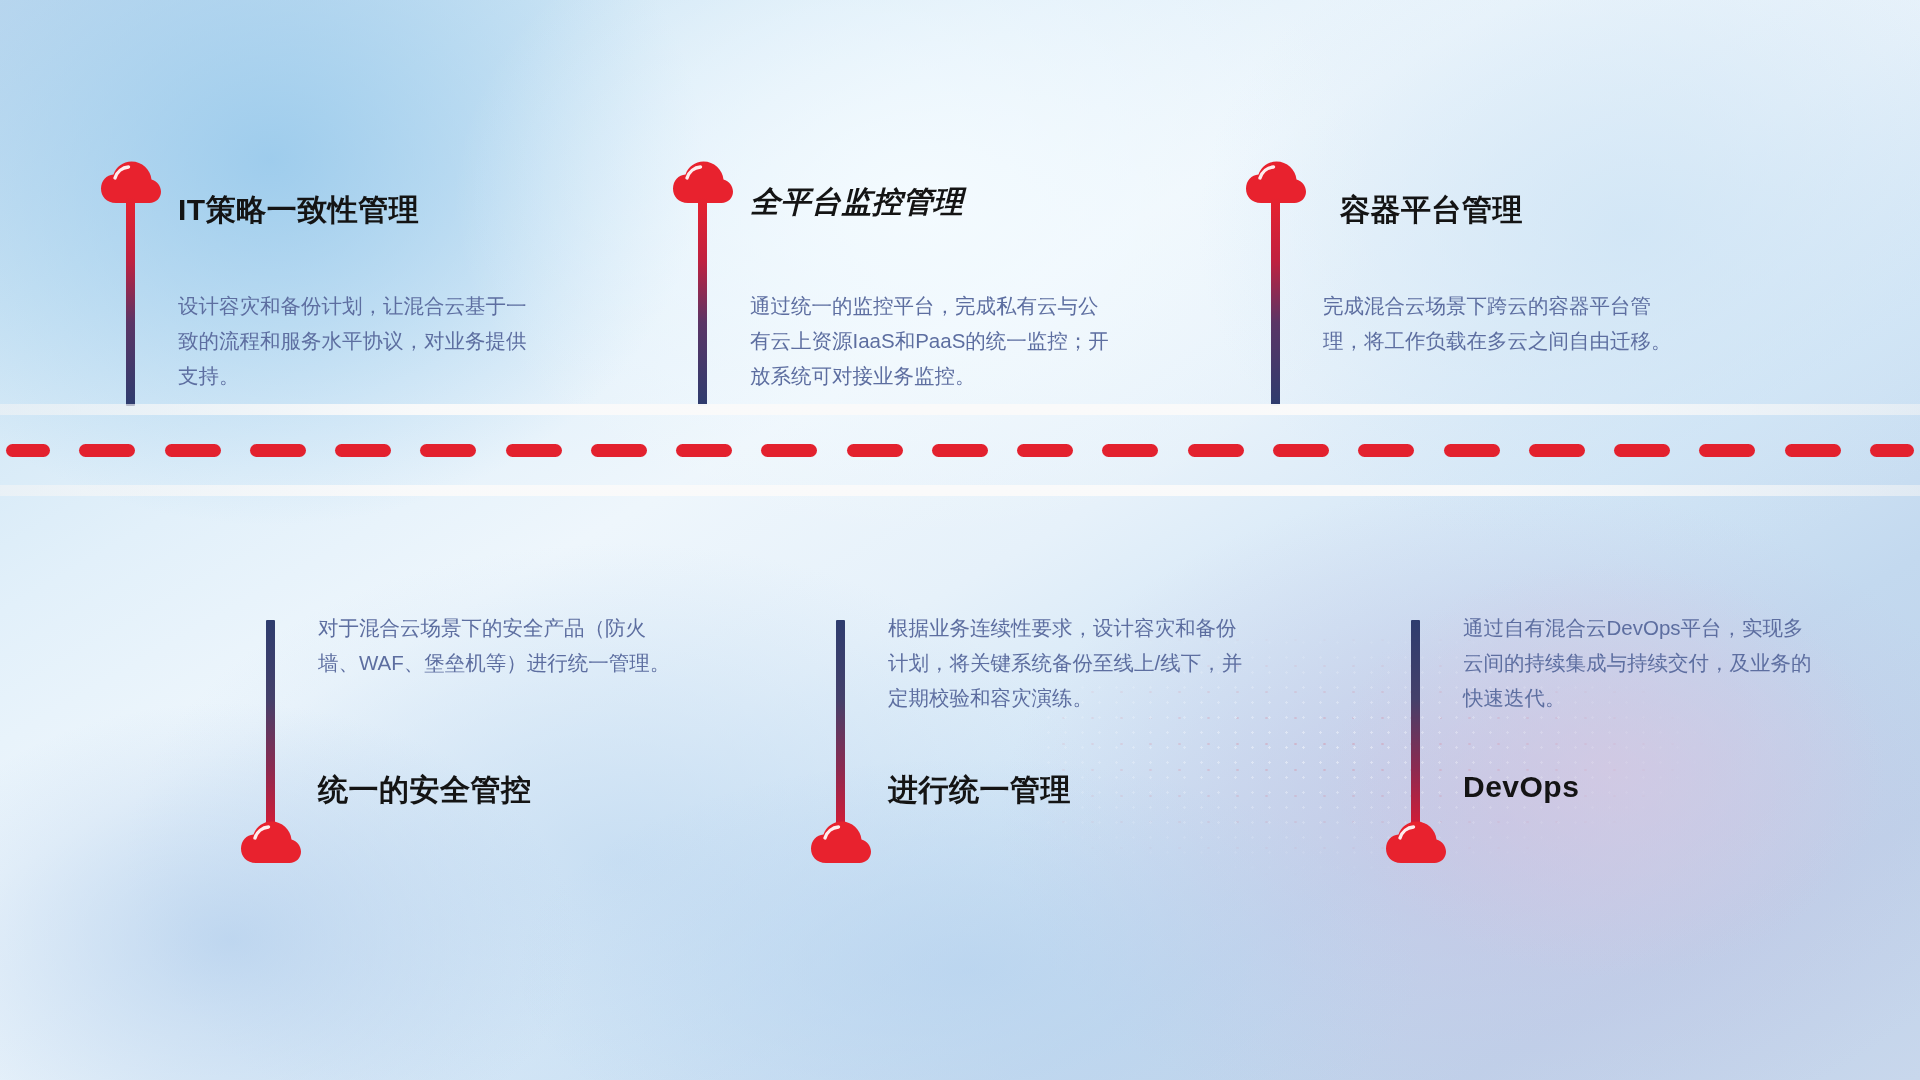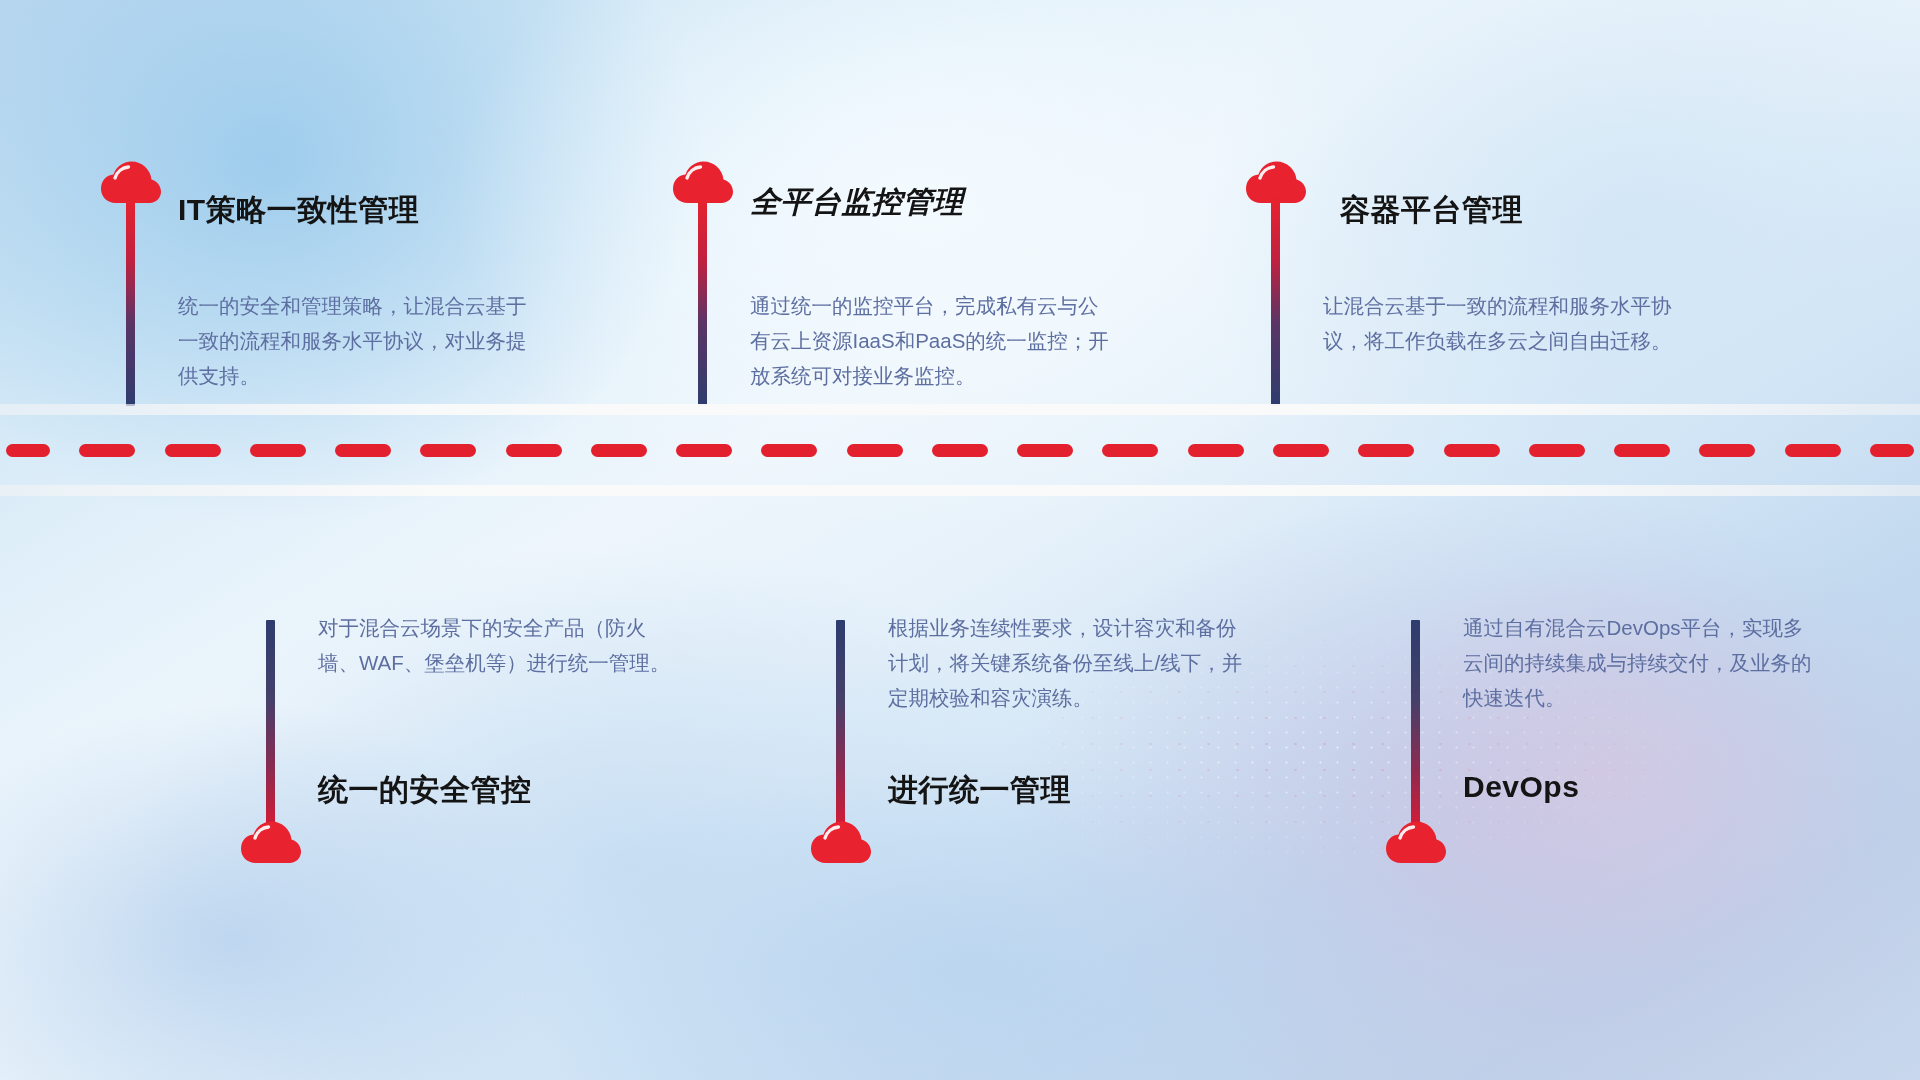--- a/index.html
+++ b/index.html
@@ -166,41 +166,41 @@
   <div class="blob blob-h"></div>
   <div class="speckle"></div>
 
   <div class="col" style="left:100px; top:160px;">
     <svg class="cloud" style="left:0px; top:0px;" viewBox="0 0 62 44">
       <path d="M16 43 C6.5 43 1 36.5 1 28.5 C1 21 6.5 15 13.5 14.6 C16 7 23 1.5 31.5 1.5 C42 1.5 50.5 9.5 51.5 19.5 C57 21 61 26 61 31.8 C61 38 56 43 49.5 43 Z" fill="#e8222e"></path>
       <path d="M15 18 C17 11.5 22.5 7.5 28.5 7" stroke="#ffffff" stroke-width="3.4" stroke-linecap="round" fill="none" opacity=".92"></path>
     </svg>
     <div class="stem down" style="left:26px; top:38px; height:208px;"></div>
     <div class="heading" style="left:78px; top:30px;text-align:center;">IT策略一致性管理</div>
-    <div class="body-text" style="left:78px; top:128px;">统一的安全和管理策略，让混合云基于一致的流程和服务水平协议，对业务提供支持。</div>
+    <div class="body-text" style="left:78px; top:128px;">设计容灾和备份计划，让混合云基于一致的流程和服务水平协议，对业务提供支持。</div>
   </div>
 
   <div class="col" style="left:672px; top:160px;">
     <svg class="cloud" style="left:0px; top:0px;" viewBox="0 0 62 44">
       <path d="M16 43 C6.5 43 1 36.5 1 28.5 C1 21 6.5 15 13.5 14.6 C16 7 23 1.5 31.5 1.5 C42 1.5 50.5 9.5 51.5 19.5 C57 21 61 26 61 31.8 C61 38 56 43 49.5 43 Z" fill="#e8222e"></path>
       <path d="M15 18 C17 11.5 22.5 7.5 28.5 7" stroke="#ffffff" stroke-width="3.4" stroke-linecap="round" fill="none" opacity=".92"></path>
     </svg>
     <div class="stem down" style="left:26px; top:38px; height:208px;"></div>
     <div class="heading" style="left:78px; top:22px;font-style:italic;">全平台监控管理</div>
     <div class="body-text" style="left:78px; top:128px;">通过统一的监控平台，完成私有云与公有云上资源IaaS和PaaS的统一监控；开放系统可对接业务监控。</div>
   </div>
 
   <div class="col" style="left:1245px; top:160px;">
     <svg class="cloud" style="left:0px; top:0px;" viewBox="0 0 62 44">
       <path d="M16 43 C6.5 43 1 36.5 1 28.5 C1 21 6.5 15 13.5 14.6 C16 7 23 1.5 31.5 1.5 C42 1.5 50.5 9.5 51.5 19.5 C57 21 61 26 61 31.8 C61 38 56 43 49.5 43 Z" fill="#e8222e"></path>
       <path d="M15 18 C17 11.5 22.5 7.5 28.5 7" stroke="#ffffff" stroke-width="3.4" stroke-linecap="round" fill="none" opacity=".92"></path>
     </svg>
     <div class="stem down" style="left:26px; top:38px; height:208px;"></div>
     <div class="heading" style="left:78px; top:30px;margin-left:17px;">容器平台管理</div>
-    <div class="body-text" style="left:78px; top:128px;">让混合云基于一致的流程和服务水平协议，将工作负载在多云之间自由迁移。</div>
+    <div class="body-text" style="left:78px; top:128px;">完成混合云场景下跨云的容器平台管理，将工作负载在多云之间自由迁移。</div>
   </div>
 
   <div class="divider-bar top"></div>
   <div class="dashes">
     <div class="dash" style="width:44px; margin-left:6px;"></div>
     <div class="dash" style="width:56px;"></div>
     <div class="dash" style="width:56px;"></div>
     <div class="dash" style="width:56px;"></div>
     <div class="dash" style="width:56px;"></div>
     <div class="dash" style="width:56px;"></div>

